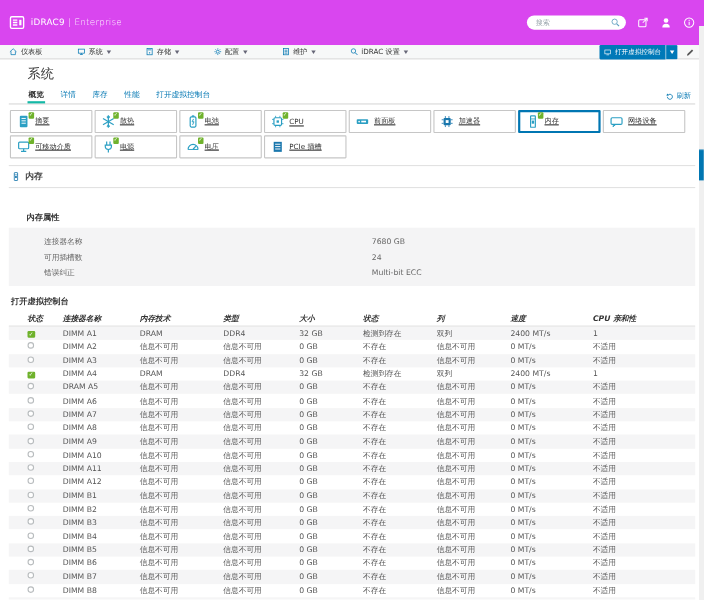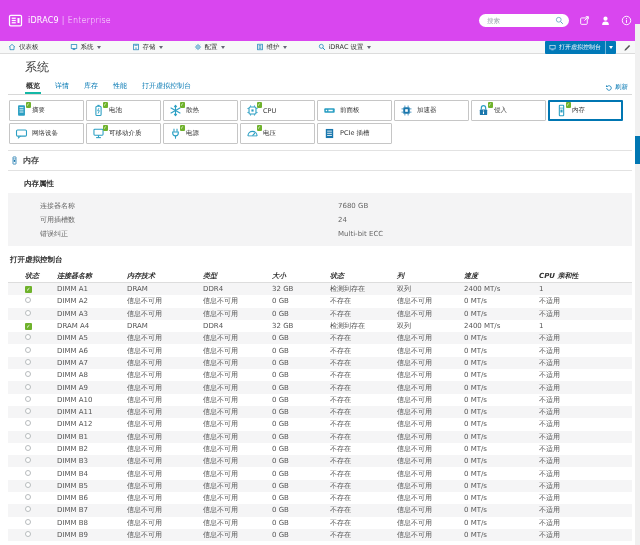--- a/index.html
+++ b/index.html
@@ -46,34 +46,34 @@
   .tabs { display:flex; align-items:flex-end; border-bottom:1px solid #d8d8d8; padding-left:17px; }
   .tab { font-size:7px; color:#0076b2; margin-right:13px; padding:2px 1px 3px; cursor:pointer; }
   .tab.active { color:#333; font-weight:bold; border-bottom:2px solid #14b8a6; padding-bottom:1px; }
   .refresh { margin-left:auto; margin-right:4px; display:flex; align-items:center;
     color:#0076b2; font-size:6.5px; cursor:pointer; padding-bottom:2px; }
   .refresh svg { width:8px; height:8px; margin-right:2px; }
 
   
   .component-grid { display:flex; flex-wrap:wrap; padding:4px 0 2px; }
   .comp-btn { width:75px; height:21px; border:1px solid #c6c6c6; border-radius:1px; background:#fff;
-    margin:1px; display:flex; align-items:center; padding:0 5px; cursor:pointer; }
+    margin:1px; display:flex; align-items:center; padding:0 5px; cursor:pointer;text-decoration:underline; }
   .comp-btn.selected { border:2px solid #0076b2; }
   .comp-ic { position:relative; width:13px; height:13px; margin-right:4px; flex:none; }
   .comp-ic svg { width:13px; height:13px; }
   .badge-ok { position:absolute; top:-2px; right:-3px; width:5.5px; height:5.5px; background:#6fb22c;
     border-radius:1px; color:#fff; font-size:4.5px; line-height:5.5px; text-align:center; }
   .comp-lbl { font-size:6.5px; color:#333; white-space:nowrap; }
 
   
   .section-head { display:flex; align-items:center; border-top:1px solid #e2e2e2;
     border-bottom:1px solid #e2e2e2; margin-top:3px; padding:4px 0 4px 2px; }
   .section-head svg { width:9px; height:9px; margin-right:4px; }
   .section-title { font-size:8px; color:#444; font-weight:bold; }
-  .props-title { font-size:7.5px; font-weight:bold; margin:8px 0 4px 2px; color:#333;padding-left:14px; }
+  .props-title { font-size:7.5px; font-weight:bold; margin:22px 0 4px 2px; color:#333;padding-left:14px; }
   .props-panel { background:#f4f4f5; padding:6px 0 5px; }
   .prop-row { display:flex; height:14px; align-items:center; }
   .prop-label { width:330px; padding-left:32px; color:#666; flex:none; }
   .prop-value { color:#666; }
 
   
   .table-title { font-size:7.5px; font-weight:bold; margin:9px 0 5px 2px; color:#333; }
   .t-row { display:grid; grid-template-columns:32px 70px 76px 69px 58px 67px 67px 75px 1fr;
     align-items:center; height:12.3px; padding-left:17px; color:#555; }
   .t-head { font-weight:bold; color:#333; border-bottom:1px solid #ddd; height:13px;font-style:italic; }
@@ -242,39 +242,39 @@
         <span class="comp-ic"><span class=""><svg viewBox="0 0 12 12">
               <rect x="2.8" y="1.2" width="6.4" height="9.6" rx="0.8" fill="#2b9fc3"></rect>
               <line x1="4.2" y1="3.4" x2="7.8" y2="3.4" stroke="#fff" stroke-width="0.8"></line>
               <line x1="4.2" y1="5.4" x2="7.8" y2="5.4" stroke="#fff" stroke-width="0.8"></line>
               <line x1="4.2" y1="7.4" x2="7.8" y2="7.4" stroke="#fff" stroke-width="0.8"></line>
             </svg></span><span class="badge-ok">✓</span></span>
         <span class="comp-lbl">摘要</span>
       </div>
       <div class="comp-btn">
         <span class="comp-ic"><span class=""><svg viewBox="0 0 12 12">
-              <rect x="3.6" y="2" width="4.8" height="8.6" rx="1" fill="none" stroke="#2b9fc3"></rect>
-              <rect x="5" y="0.8" width="2" height="1.2" fill="#2b9fc3"></rect>
-              <polyline points="6.4,3.8 5.2,6.2 6.8,6.2 5.6,8.8" stroke="#2b9fc3" fill="none" stroke-width="0.8"></polyline>
-            </svg></span><span class="badge-ok">✓</span></span>
-        <span class="comp-lbl">电池</span>
-      </div>
-      <div class="comp-btn">
-        <span class="comp-ic"><span class=""><svg viewBox="0 0 12 12">
               <g stroke="#2b9fc3">
                 <line x1="6" y1="0.8" x2="6" y2="11.2"></line>
                 <line x1="1.5" y1="3.4" x2="10.5" y2="8.6"></line>
                 <line x1="1.5" y1="8.6" x2="10.5" y2="3.4"></line>
                 <line x1="4.8" y1="1.8" x2="6" y2="3"></line>
                 <line x1="7.2" y1="1.8" x2="6" y2="3"></line>
                 <line x1="4.8" y1="10.2" x2="6" y2="9"></line>
                 <line x1="7.2" y1="10.2" x2="6" y2="9"></line>
               </g>
             </svg></span><span class="badge-ok">✓</span></span>
         <span class="comp-lbl">散热</span>
+      </div>
+      <div class="comp-btn">
+        <span class="comp-ic"><span class=""><svg viewBox="0 0 12 12">
+              <rect x="3.6" y="2" width="4.8" height="8.6" rx="1" fill="none" stroke="#2b9fc3"></rect>
+              <rect x="5" y="0.8" width="2" height="1.2" fill="#2b9fc3"></rect>
+              <polyline points="6.4,3.8 5.2,6.2 6.8,6.2 5.6,8.8" stroke="#2b9fc3" fill="none" stroke-width="0.8"></polyline>
+            </svg></span><span class="badge-ok">✓</span></span>
+        <span class="comp-lbl">电池</span>
       </div>
       <div class="comp-btn">
         <span class="comp-ic"><span class=""><svg viewBox="0 0 12 12">
               <rect x="2.8" y="2.8" width="6.4" height="6.4" rx="1" fill="none" stroke="#2b9fc3"></rect>
               <rect x="5" y="5" width="2" height="2" fill="#2b9fc3"></rect>
               <g stroke="#2b9fc3" stroke-width="0.7">
                 <line x1="4.2" y1="1.2" x2="4.2" y2="2.8"></line>
                 <line x1="7.8" y1="1.2" x2="7.8" y2="2.8"></line>
                 <line x1="4.2" y1="9.2" x2="4.2" y2="10.8"></line>
                 <line x1="7.8" y1="9.2" x2="7.8" y2="10.8"></line>
@@ -304,29 +304,20 @@
                 <line x1="7.5" y1="9" x2="7.5" y2="10.6"></line>
                 <line x1="1.4" y1="4.5" x2="3" y2="4.5"></line>
                 <line x1="1.4" y1="7.5" x2="3" y2="7.5"></line>
                 <line x1="9" y1="4.5" x2="10.6" y2="4.5"></line>
                 <line x1="9" y1="7.5" x2="10.6" y2="7.5"></line>
               </g>
               <rect x="4.8" y="4.8" width="2.4" height="2.4" fill="#fff"></rect>
             </svg></span></span>
         <span class="comp-lbl">加速器</span>
       </div>
-      <div class="comp-btn">
-        <span class="comp-ic"><span class=""><svg viewBox="0 0 12 12">
-              <path d="M4 5 V3.6 a2 2.1 0 0 1 4 0 V5" fill="none" stroke="#2b9fc3" stroke-width="1.1"></path>
-              <rect x="2.6" y="5" width="6.8" height="5.2" rx="0.8" fill="#1a77ad"></rect>
-              <rect x="5.5" y="6" width="1" height="0.9" fill="#fff"></rect>
-              <rect x="5.5" y="7.3" width="1" height="2" fill="#fff"></rect>
-            </svg></span><span class="badge-ok">✓</span></span>
-        <span class="comp-lbl">侵入</span>
-      </div>
       <div class="comp-btn selected">
         <span class="comp-ic"><span class=""><svg viewBox="0 0 12 12">
               <rect x="4" y="1.2" width="4" height="9.6" rx="0.5" fill="none" stroke="#2b9fc3"></rect>
               <line x1="4" y1="3.8" x2="8" y2="3.8" stroke="#2b9fc3" stroke-width="0.7"></line>
               <rect x="5" y="5.2" width="2" height="2.6" fill="#2b9fc3"></rect>
             </svg></span><span class="badge-ok">✓</span></span>
         <span class="comp-lbl">内存</span>
       </div>
       <div class="comp-btn">
         <span class="comp-ic"><span class=""><svg viewBox="0 0 12 12">
@@ -438,32 +429,32 @@
           <span>信息不可用</span>
           <span>信息不可用</span>
           <span>0 GB</span>
           <span>不存在</span>
           <span>信息不可用</span>
           <span>0 MT/s</span>
           <span>不适用</span>
         </div>
         <div class="t-row">
           <span><span class="st st-ok">✓</span></span>
-          <span>DRAM A4</span>
+          <span>DIMM A4</span>
           <span>DRAM</span>
           <span>DDR4</span>
           <span>32 GB</span>
           <span>检测到存在</span>
           <span>双列</span>
           <span>2400 MT/s</span>
           <span>1</span>
         </div>
         <div class="t-row">
           <span><span class="st st-unk"></span></span>
-          <span>DIMM A5</span>
+          <span>DRAM A5</span>
           <span>信息不可用</span>
           <span>信息不可用</span>
           <span>0 GB</span>
           <span>不存在</span>
           <span>信息不可用</span>
           <span>0 MT/s</span>
           <span>不适用</span>
         </div>
         <div class="t-row">
           <span><span class="st st-unk"></span></span>

